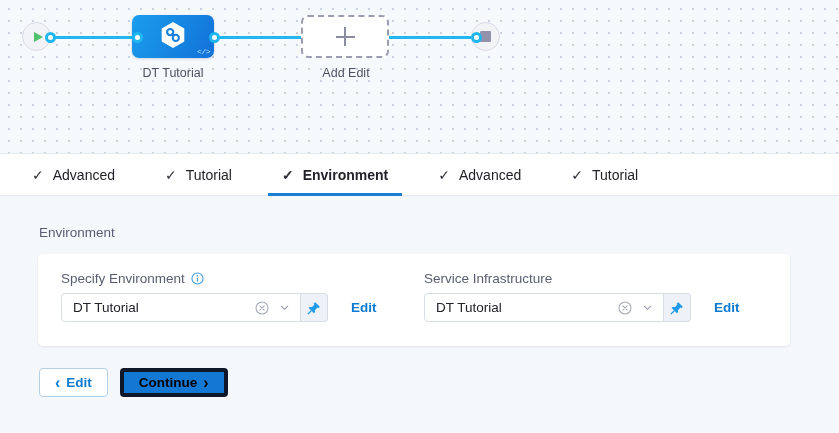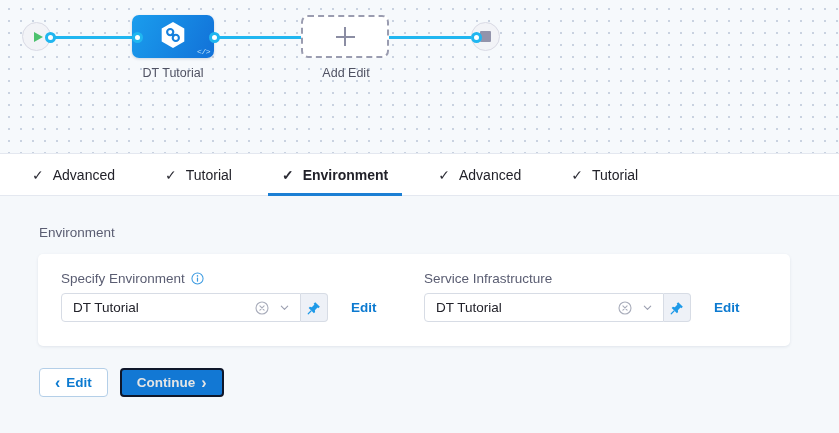--- a/index.html
+++ b/index.html
@@ -299,22 +299,22 @@
     box-sizing: border-box;
     padding: 0 15px;
   }
   .btn-back {
     background: #ffffff;
     border: 1px solid #b4cfe8;
     color: #0c7ad0;
   }
   .btn-continue {
     background: #1278d4;
-    border: 2px solid #0f172a;
-    color: #e5e5e5;
+    border: 4px solid #0f172a;
+    color: #000000;
   }
 </style>
 </head>
 <body>
 
 <div class="canvas">
 
   <div class="conn conn-1"></div>
   <div class="conn conn-2"></div>
   <div class="conn conn-3"></div>

